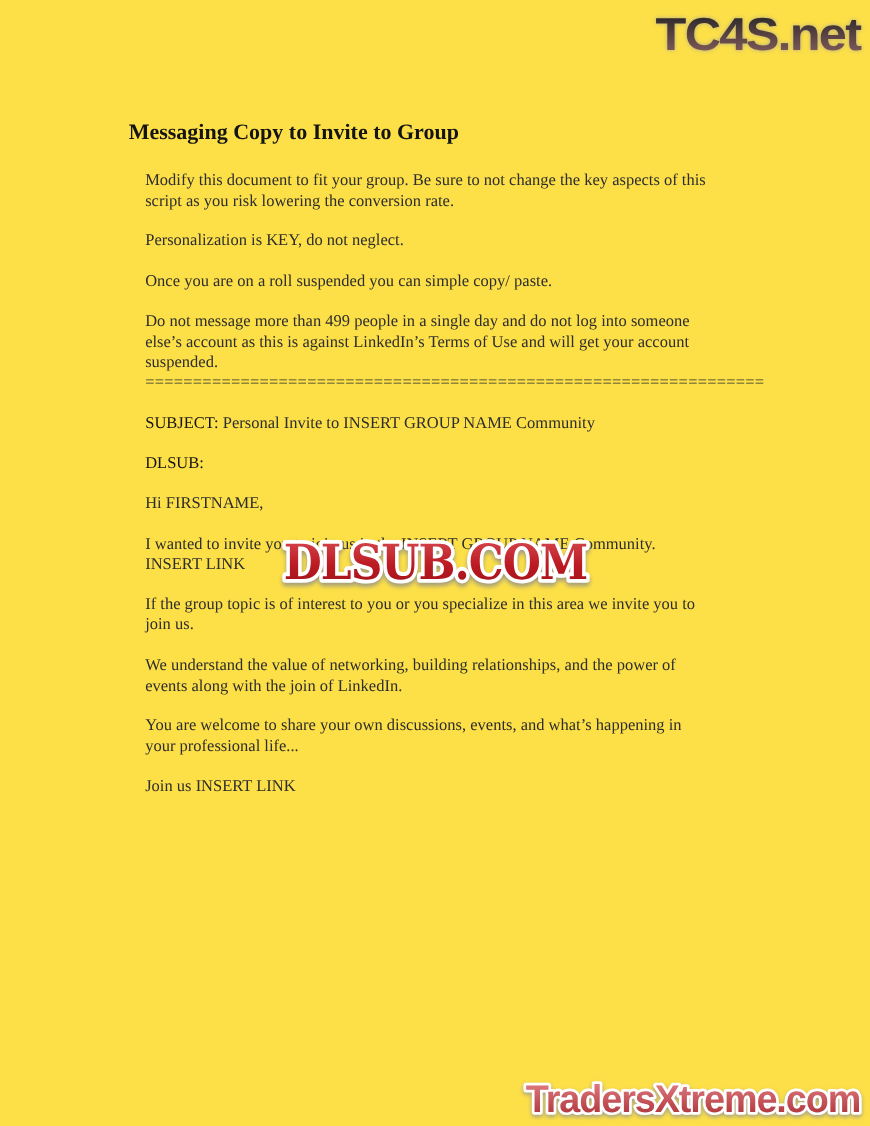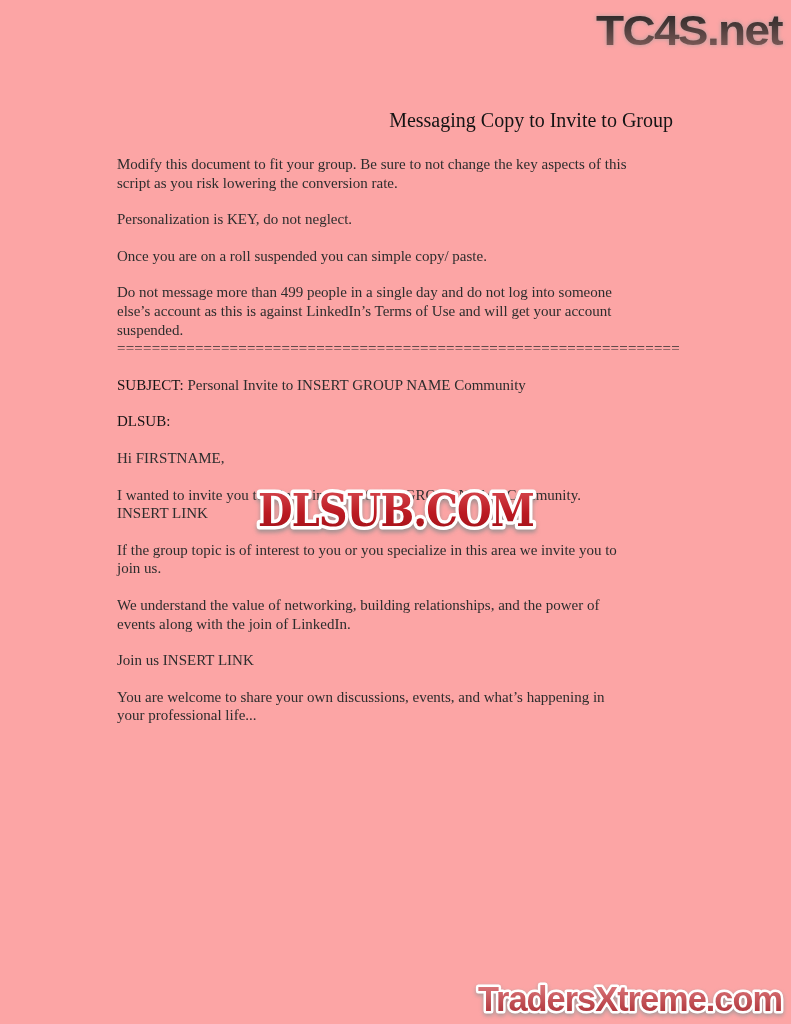--- a/index.html
+++ b/index.html
@@ -3,33 +3,33 @@
 <meta charset="utf-8">
 <style>
   html, body { margin: 0; padding: 0; }
   body {
     width: 791px; height: 1024px;
     background: #ffffff;
     position: relative;
     font-family: "Liberation Serif", serif;
     overflow: hidden;
   }
-  .page { position: absolute; inset: 0; background: #fca5a5; }
+  .page { position: absolute; inset: 0; background: #fde047; }
 
   .content {
     position: absolute; left: 117px; top: 107px; width: 556px;
     color: #2d2d2d; font-size: 15px;
   }
   .title {
-    font-size: 20px; font-weight: normal; text-align: right;
+    font-size: 20px; font-weight: bold; text-align: left;
     color: #141414; margin: 0 0 21px 0; line-height: 27px;
   }
   .para { margin: 0 0 18px 0; }
   .para:last-child { margin-bottom: 0; }
-  .line { display: block; line-height: 18.6px; white-space: nowrap; }
+  .line { display: block; line-height: 18.6px; white-space: nowrap; margin-left: 15px; }
   .bold-label { font-weight: normal; color: #141414; }
   .divider-line { letter-spacing: 0.2px; }
 
   .tc4s-logo { position: absolute; top: 3px; right: 2px; }
   .tc4s-text {
     font-family: "Liberation Sans", sans-serif;
     font-weight: bold; font-size: 42px; letter-spacing: -1.5px;
     filter: drop-shadow(0 0 2px rgba(160,160,160,0.85));
   }
 
@@ -109,26 +109,26 @@
       <span class="line">If the group topic is of interest to you or you specialize in this area we invite you to</span>
       <span class="line">join us.</span>
     </p>
 
     <p class="para">
       <span class="line">We understand the value of networking, building relationships, and the power of</span>
       <span class="line">events along with the join of LinkedIn.</span>
     </p>
 
     <p class="para">
-      <span class="line">Join us INSERT LINK</span>
+      <span class="line">You are welcome to share your own discussions, events, and what’s happening in</span>
+      <span class="line">your professional life...</span>
     </p>
 
     <p class="para">
-      <span class="line">You are welcome to share your own discussions, events, and what’s happening in</span>
-      <span class="line">your professional life...</span>
+      <span class="line">Join us INSERT LINK</span>
     </p>
 
     <p class="para">
     </p>
 
   </div>
 
   <svg class="dlsub-logo" width="296" height="60" viewBox="0 0 296 60">
     <defs>
       <linearGradient id="gradDlsub" x1="0" y1="0" x2="0" y2="1">

